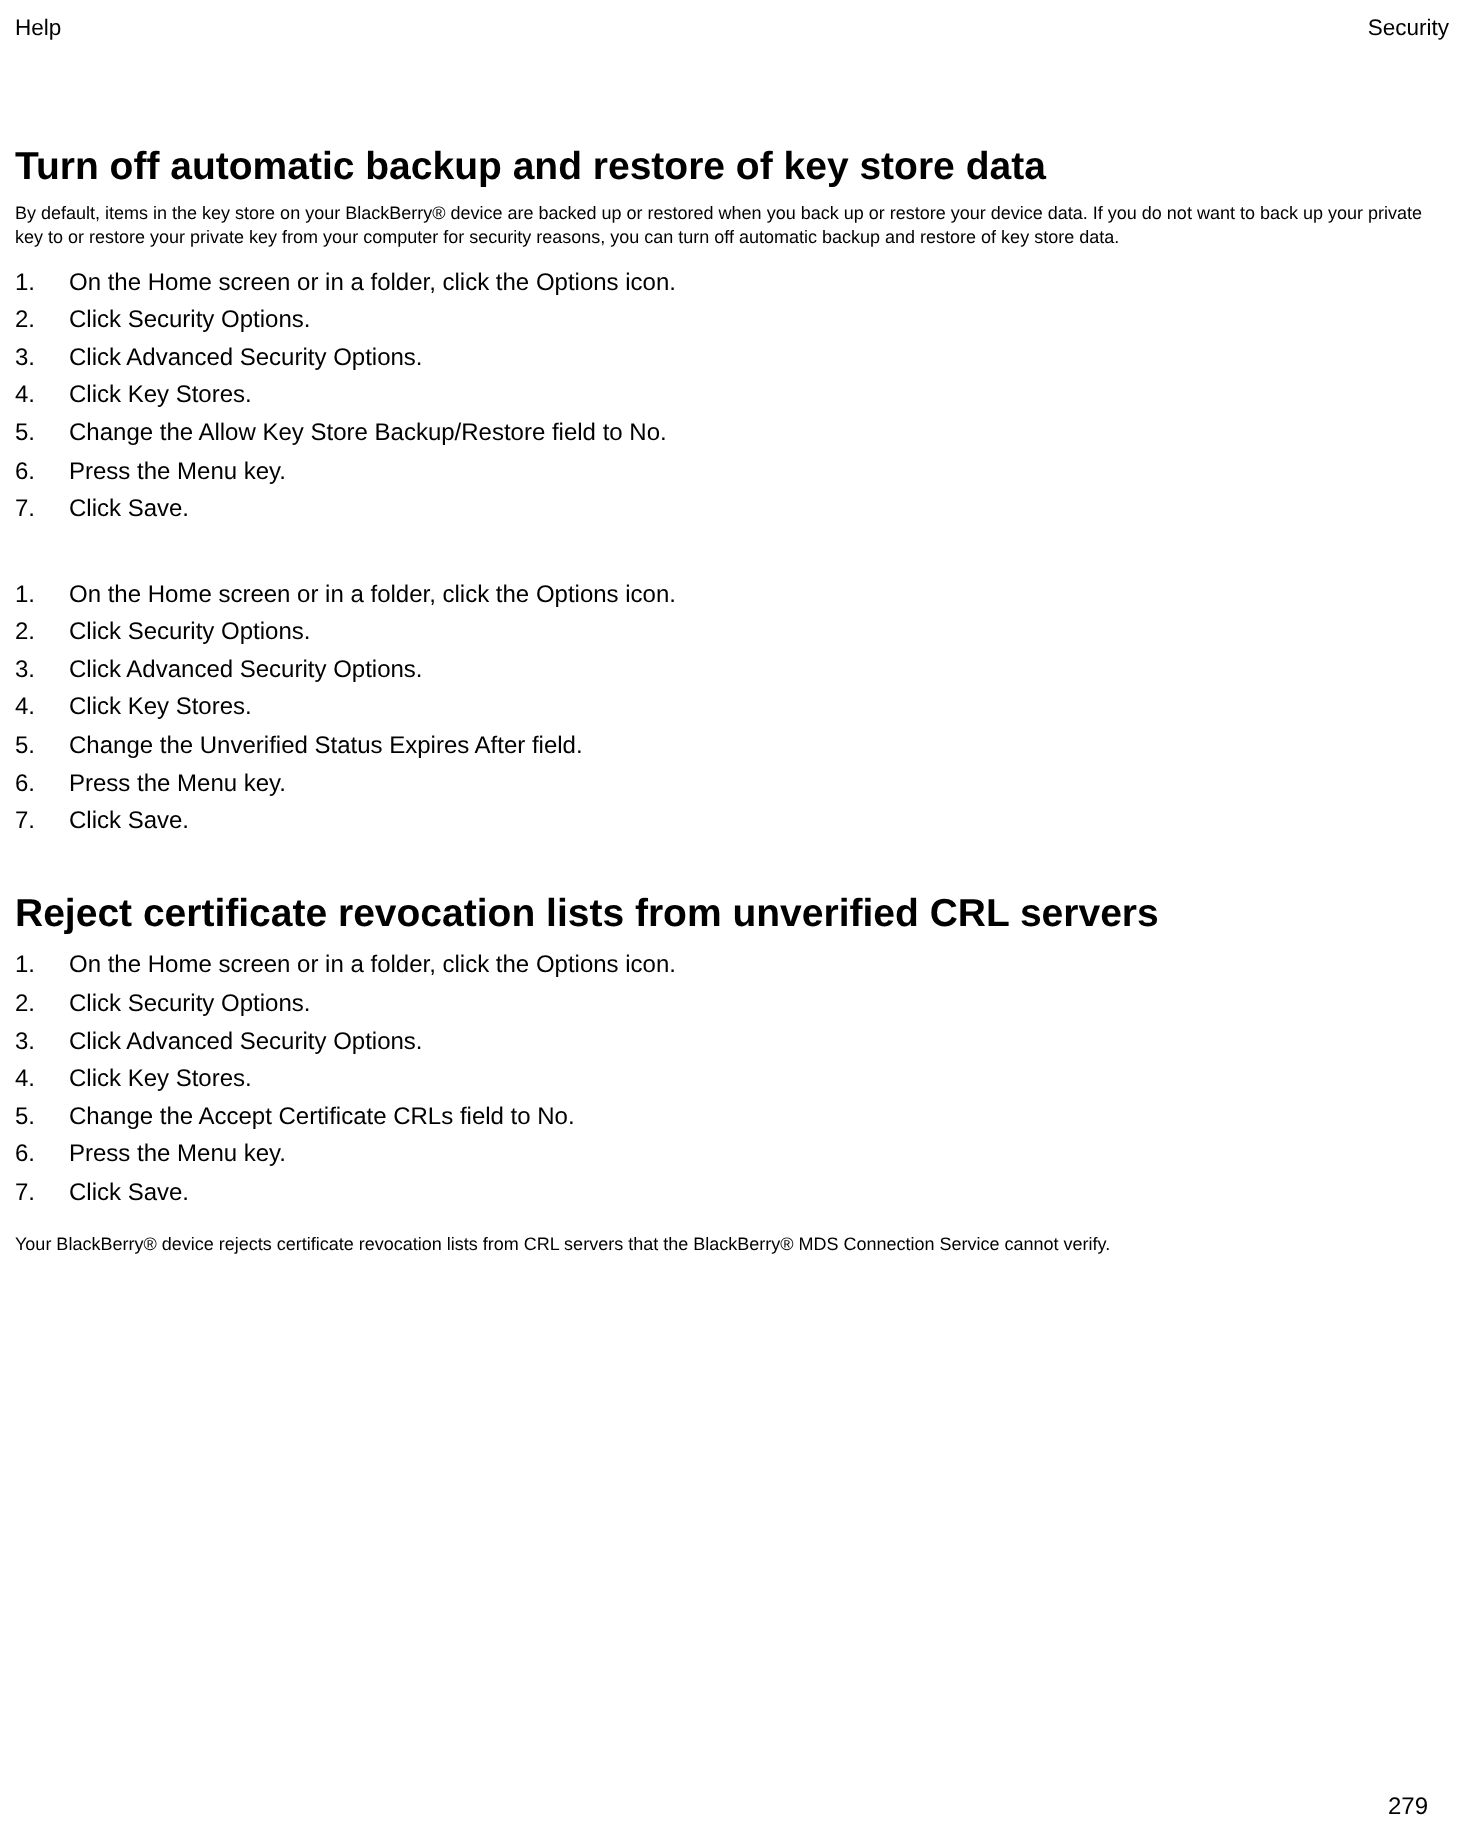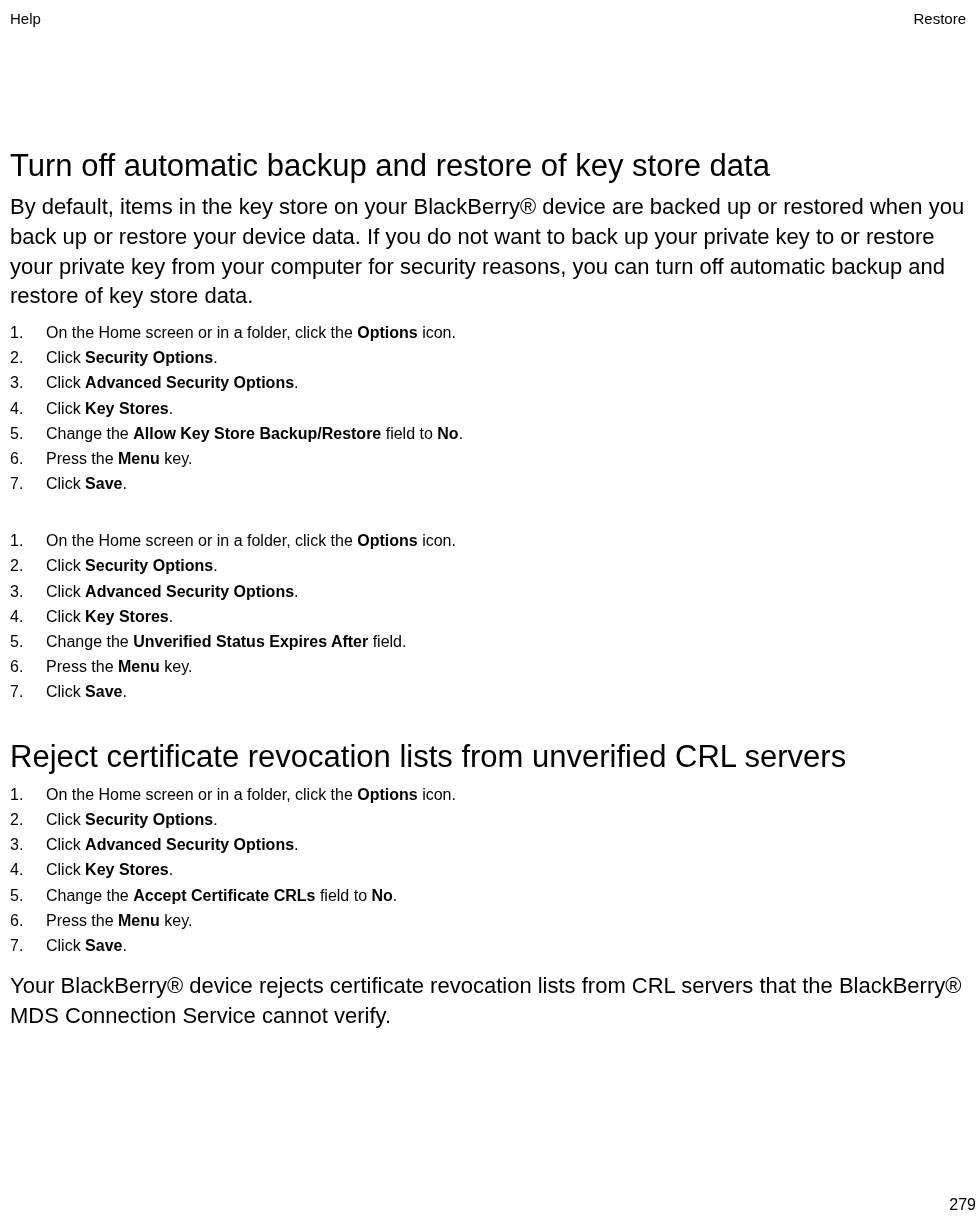--- a/index.html
+++ b/index.html
@@ -14,30 +14,30 @@
     position: relative;
   }
   .page {
     padding: 10px 10px 40px 10px;
     box-sizing: border-box;
   }
   .header-row {
     display: flex;
     justify-content: space-between;
     font-size: 15px;
-    margin-bottom: 120px;
+    margin-bottom: 68px;
   }
   h2.section-title {
-    font-size: 31px;
-    font-weight: 400;
+    font-size: 26px;
+    font-weight: 700;
     margin: 0 0 8px 0;
     line-height: 1.2;
   }
   .intro, .outro {
-    font-size: 22px;
+    font-size: 12px;
     line-height: 1.35;
     margin: 4px 0 10px 0;
   }
   ol.steps {
     list-style: none;
     padding: 0;
     margin: 6px 0 14px 0;
     counter-reset: step;
   }
   ol.steps li {
@@ -49,37 +49,37 @@
     margin: 2px 0;
   }
   ol.steps li::before {
     content: counter(step) ".";
     position: absolute;
     left: 0;
     top: 0;
     width: 24px;
     text-align: left;
   }
-  .b { font-weight: 700; }
+  .b { font-weight: 400; }
   .page-number {
     position: absolute;
     bottom: 14px;
-    right: 0;
+    right: 24px;
     font-size: 16px;
     text-align: right;
   }
   .section-block { margin-bottom: 34px; }
 </style>
 </head>
 <body>
 
 <div class="page">
   <div class="header-row">
     <span>Help</span>
-    <span>Restore</span>
+    <span>Security</span>
   </div>
 
   <div id="sections-container">
       <div class="section-block">
         <h2 class="section-title">Turn off automatic backup and restore of key store data</h2>
         <p class="intro">By default, items in the key store on your BlackBerry® device are backed up or restored when you back up or restore your device data. If you do not want to back up your private key to or restore your private key from your computer for security reasons, you can turn off automatic backup and restore of key store data.</p>
         <ol class="steps">
           <li>On the Home screen or in a folder, click the <span class="b">Options</span> icon.</li>
           <li>Click <span class="b">Security Options</span>.</li>
           <li>Click <span class="b">Advanced Security Options</span>.</li>

